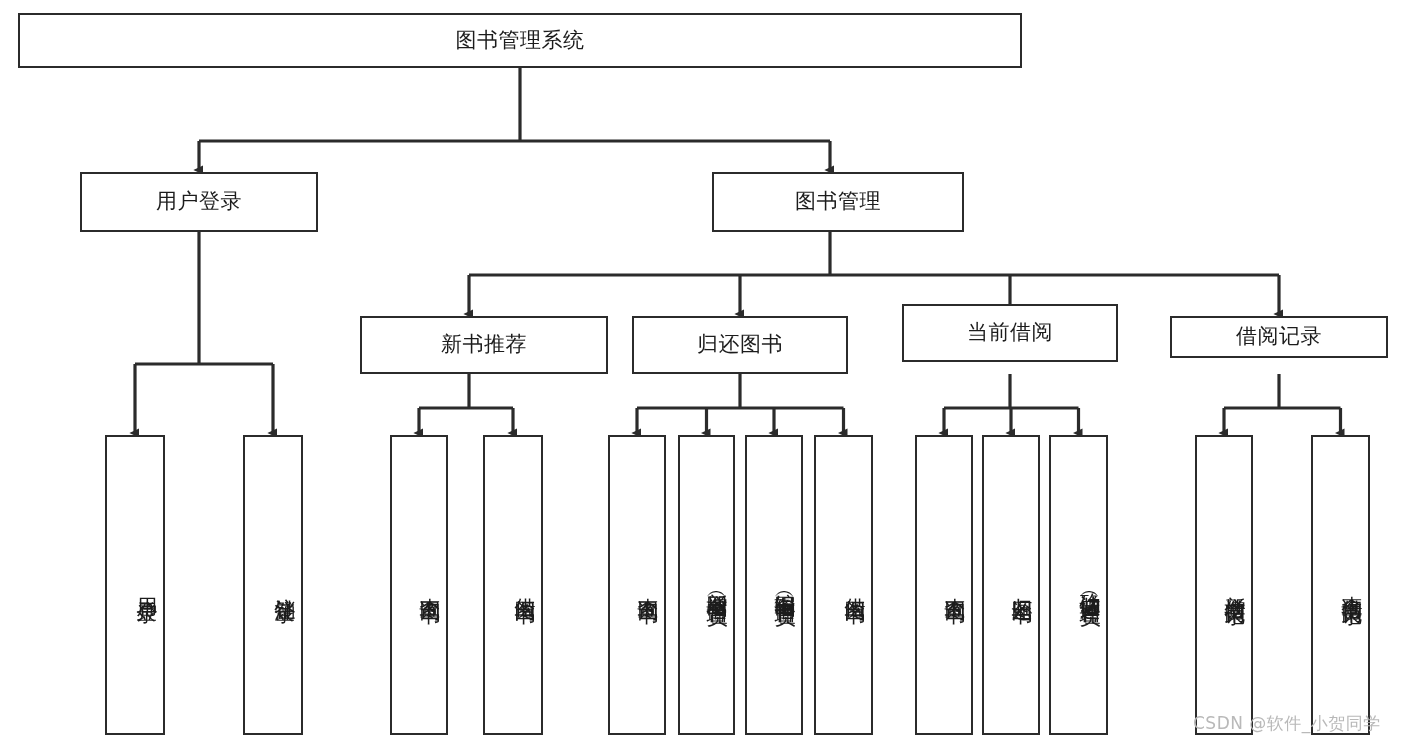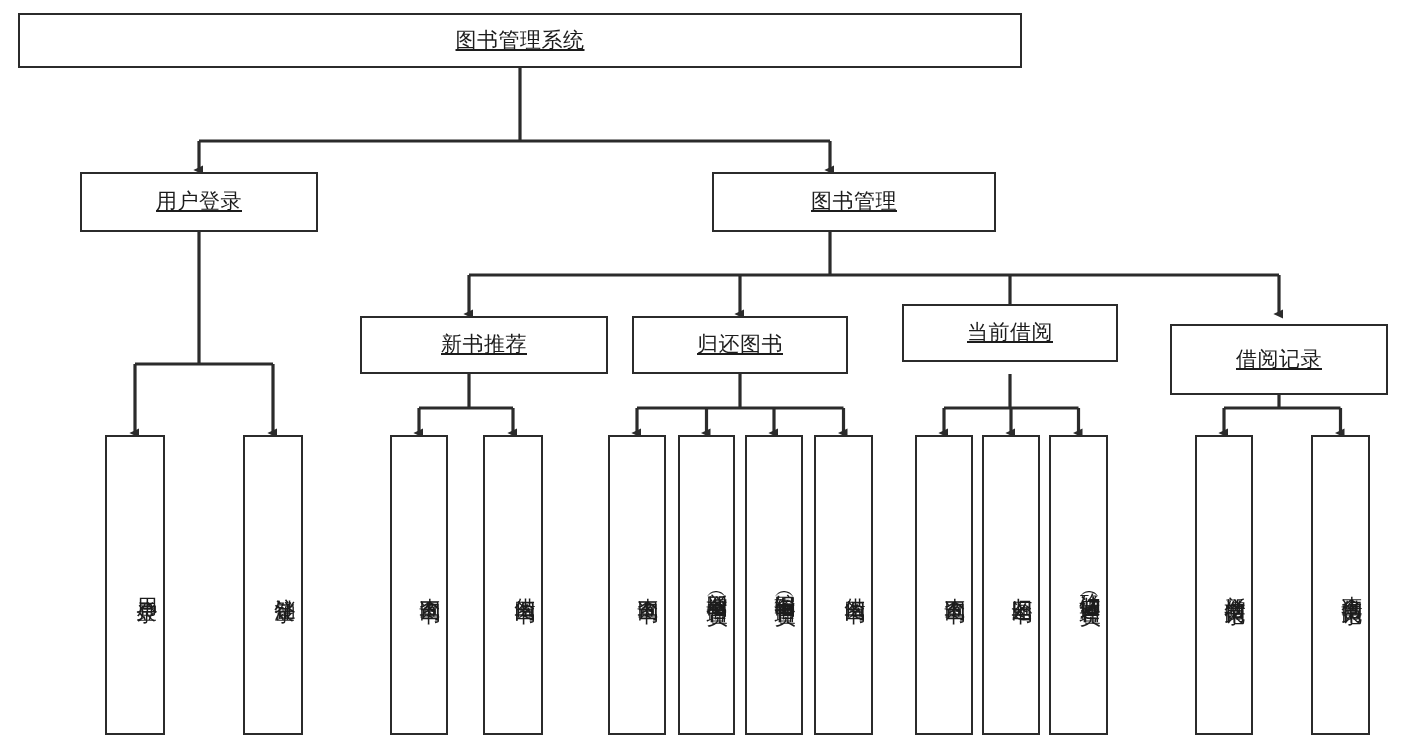--- a/index.html
+++ b/index.html
@@ -33,21 +33,20 @@
     display: flex;
     align-items: center;
     justify-content: center;
     color: #1c1c1c;
   }
   .node.horiz {
     font-size: 21px;
     letter-spacing: 0.5px;
     line-height: 1.1;
     padding: 2px 8px;
-    text-decoration: underline;
   }
   .node.vert {
     writing-mode: vertical-rl;
     text-orientation: upright;
     font-size: 21px;
     line-height: 1.35;
     letter-spacing: 2px;
     padding: 10px 2px;
     align-items: flex-start;
     justify-content: center;
@@ -115,33 +114,33 @@
       </g>
   </svg>
 
   <div id="nodes-root">
       <div class="node horiz" style="left: 18px; top: 13px; width: 1004px; height: 55px;">
         <span class="hlabel">图书管理系统</span>
       </div>
       <div class="node horiz" style="left: 80px; top: 172px; width: 238px; height: 60px;">
         <span class="hlabel">用户登录</span>
       </div>
-      <div class="node horiz" style="left: 712px; top: 172px; width: 284px; height: 60px;">
+      <div class="node horiz" style="left: 712px; top: 172px; width: 252px; height: 60px;">
         <span class="hlabel">图书管理</span>
       </div>
       <div class="node horiz" style="left: 360px; top: 316px; width: 248px; height: 58px;">
         <span class="hlabel">新书推荐</span>
       </div>
       <div class="node horiz" style="left: 632px; top: 316px; width: 216px; height: 58px;">
         <span class="hlabel">归还图书</span>
       </div>
       <div class="node horiz" style="left: 902px; top: 304px; width: 216px; height: 58px;">
         <span class="hlabel">当前借阅</span>
       </div>
-      <div class="node horiz" style="left: 1170px; top: 324px; width: 218px; height: 71px;">
+      <div class="node horiz" style="left: 1170px; top: 316px; width: 218px; height: 42px;">
         <span class="hlabel">借阅记录</span>
       </div>
       <div class="node vert" style="left: 105px; top: 435px; width: 60px; height: 300px;">
         <span class="vlabel">用户登录</span>
       </div>
       <div class="node vert" style="left: 243px; top: 435px; width: 60px; height: 300px;">
         <span class="vlabel">注销登录</span>
       </div>
       <div class="node vert" style="left: 390px; top: 435px; width: 58px; height: 300px;">
         <span class="vlabel">查询图书</span>
@@ -171,14 +170,15 @@
         <span class="vlabel">确认归还（管理员）</span>
       </div>
       <div class="node vert" style="left: 1195px; top: 435px; width: 58px; height: 300px;">
         <span class="vlabel">新增借阅记录</span>
       </div>
       <div class="node vert" style="left: 1311px; top: 435px; width: 59px; height: 300px;">
         <span class="vlabel">查询借阅记录</span>
       </div>
     </div>
 
+  <div class="watermark" style="left: 1193px; top: 712px;">CSDN @软件_小贺同学</div>
 
 </div>
 
 </body></html>

